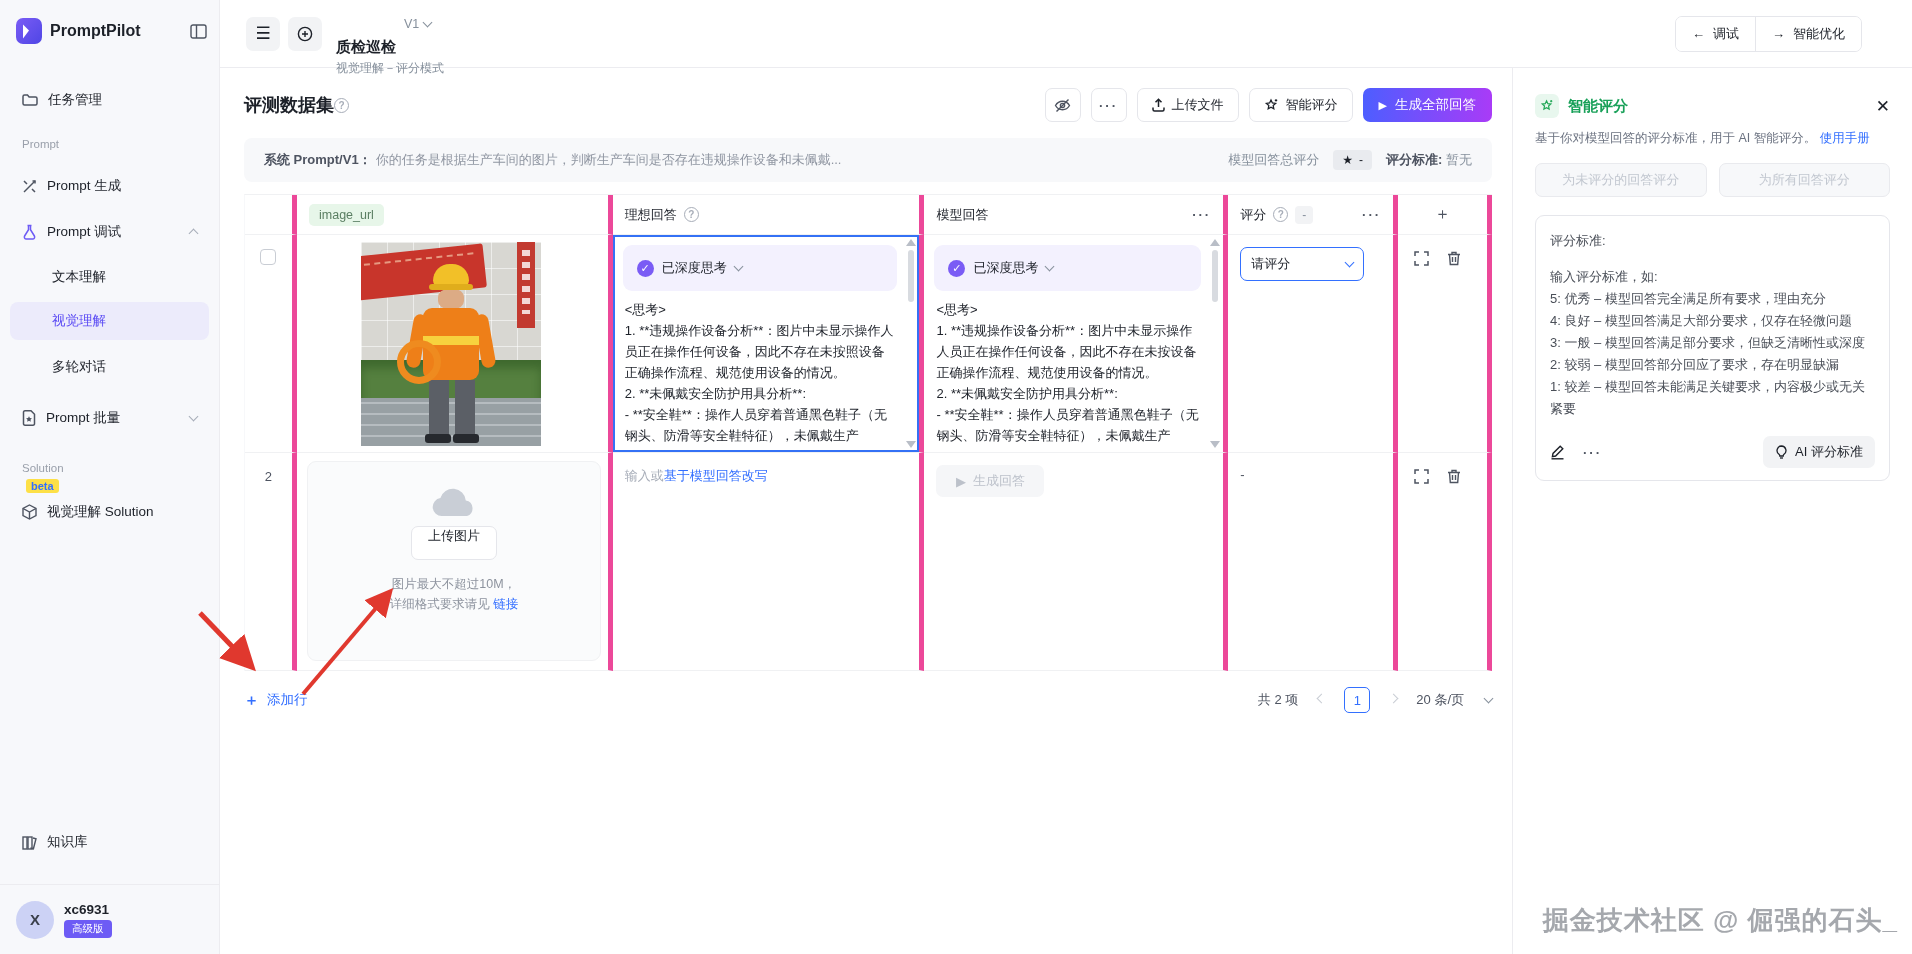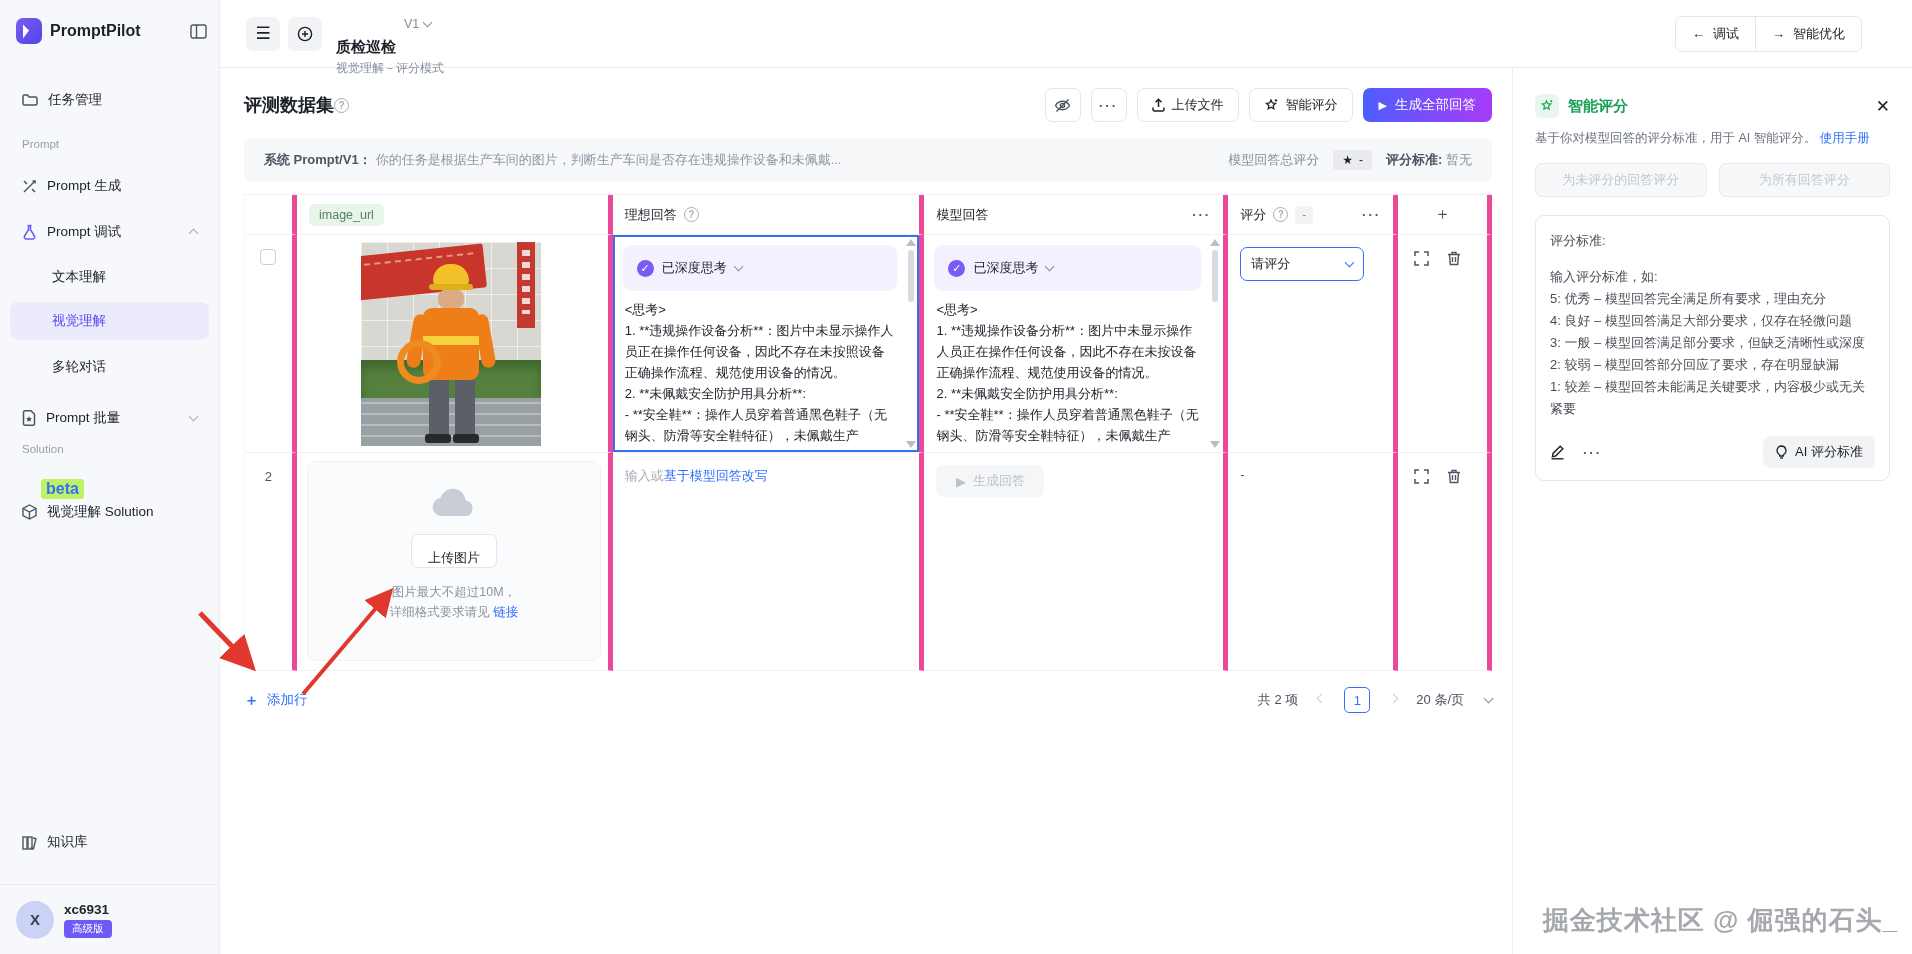--- a/index.html
+++ b/index.html
@@ -26,22 +26,22 @@
     border-top:7px solid transparent; border-bottom:7px solid transparent; transform:skewY(-8deg); }
   .brand { font-size:16px; font-weight:700; }
   .collapse-btn { margin-left:auto; color:#4e5461; cursor:pointer; }
   .side-item { position:absolute; left:10px; right:10px; height:40px; display:flex; align-items:center;
     gap:10px; padding:0 12px; font-size:13.5px; color:#1d2129; border-radius:8px; cursor:pointer; }
   .side-item .icn { color:#4e5461; display:flex; }
   .side-label { font-size:11.5px; color:#9aa0ab; position:absolute; left:22px; }
   .side-sub { position:absolute; left:10px; right:10px; height:38px; display:flex; align-items:center;
     padding:0 12px 0 42px; font-size:13.5px; border-radius:8px; cursor:pointer; }
   .side-sub.active { background:#ecebfb; color:#5a4af4; }
-  .beta-badge { position:absolute; top:-13px; left:31px; background:#bef264; color:#336fff;
-    font-size:16px; font-weight:700; padding:1px 5px; border-radius:3px; }
+  .beta-badge { position:absolute; top:-13px; left:16px; background:#fde047; color:#336fff;
+    font-size:11px; font-weight:700; padding:1px 5px; border-radius:3px; }
   .user-area { position:absolute; left:0; right:0; bottom:0; height:70px; border-top:1px solid #ececf0;
     display:flex; align-items:center; padding:0 16px; gap:10px; background:#f7f8fb; }
   .avatar { width:38px; height:38px; border-radius:50%; background:#ccd2f5; color:#3a3f4a;
     display:flex; align-items:center; justify-content:center; font-weight:700; font-size:15px; }
   .uname { font-size:13.5px; font-weight:700; }
   .plan-badge { display:inline-block; margin-top:3px; background:#6d5bf5; color:#fff; font-size:10.5px;
     padding:2px 8px; border-radius:4px; }
 
   
   .topbar { position:absolute; left:220px; top:0; width:1692px; height:68px; background:#fff;
@@ -141,22 +141,22 @@
   .score-select { margin:12px; width:124px; height:34px; border:1.6px solid #3370ff; border-radius:7px;
     display:flex; align-items:center; padding:0 10px; font-size:13px; cursor:pointer; background:#fff; }
   .score-select .chev { margin-left:auto; color:#3370ff; }
   .rowicons { display:flex; gap:18px; padding:16px 0 0 16px; color:#4e5461; }
   .rowicons .ric { cursor:pointer; }
 
   
   .upload-box { position:absolute; left:10px; top:8px; width:294px; height:200px; background:#fafbfc;
     border:1px solid #f0f1f3; border-radius:9px; display:flex; flex-direction:column; align-items:center; }
   .cloud { margin-top:26px; }
-  .upload-btn { margin-top:14px; height:34px; padding:0 16px; background:#fff; border:1px solid #e5e6eb;
-    border-radius:7px; font-size:13px; display:flex; align-items:flex-end; cursor:pointer; }
+  .upload-btn { margin-top:6px; height:34px; padding:0 16px; background:#fff; border:1px solid #e5e6eb;
+    border-radius:7px; font-size:13px; display:flex; align-items:flex-start; cursor:pointer; }
   .upload-hint { margin-top:14px; font-size:12.5px; color:#8d939e; text-align:center; line-height:20px; }
   .link { color:#336fff; cursor:pointer; }
   .ideal-ph { padding:14px 0 0 12px; font-size:13px; }
   .ph-grey { color:#a7adb8; }
   .gen-btn { margin:12px; height:32px; width:108px; background:#f5f6f8; border-radius:7px; color:#bcc1ca;
     font-size:13px; display:flex; align-items:center; justify-content:center; gap:7px; }
   .dash-val { padding:14px 0 0 12px; font-size:13px; color:#4e5461; }
 
   
   .tfoot { width:1248px; display:flex; align-items:center; margin-top:16px; }
@@ -256,21 +256,21 @@
       <span class="icn">
         <svg width="14" height="16" viewBox="0 0 14 16" fill="none" stroke="currentColor" stroke-width="1.5">
             <path d="M1.5 2A1.5 1.5 0 0 1 3 .8h6l3.5 3.5V14A1.5 1.5 0 0 1 11 15.2H3A1.5 1.5 0 0 1 1.5 14z"></path>
             <path d="M7 6.2l.9 1.8 2 .3-1.4 1.4.3 2L7 10.8l-1.8.9.3-2-1.4-1.4 2-.3z" fill="currentColor" stroke="none"></path>
           </svg>
       </span>
       <span>Prompt 批量</span>
       <span class="chev" style="margin-left:auto;color:#a7adb8"></span>
     </div>
 
-    <div class="side-label" style="top:443px">Solution</div>
+    <div class="side-label" style="top:462px">Solution</div>
 
     <div class="side-item" style="top:492px">
       <span class="beta-badge">beta</span>
       <span class="icn">
         <svg width="15" height="16" viewBox="0 0 15 16" fill="none" stroke="currentColor" stroke-width="1.4">
             <path d="M7.5 1 14 4.5v7L7.5 15 1 11.5v-7z"></path>
             <path d="M1 4.5 7.5 8 14 4.5M7.5 8v7"></path>
           </svg>
       </span>
       <span>视觉理解 Solution</span>

